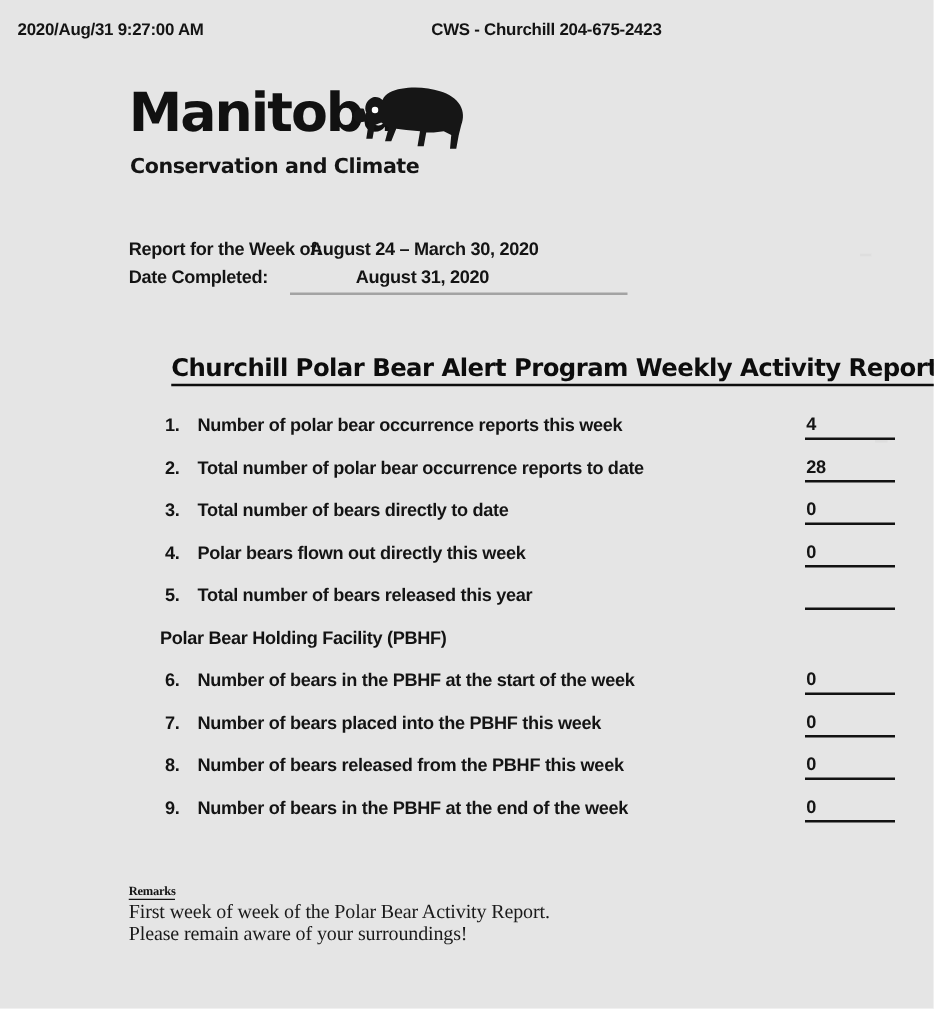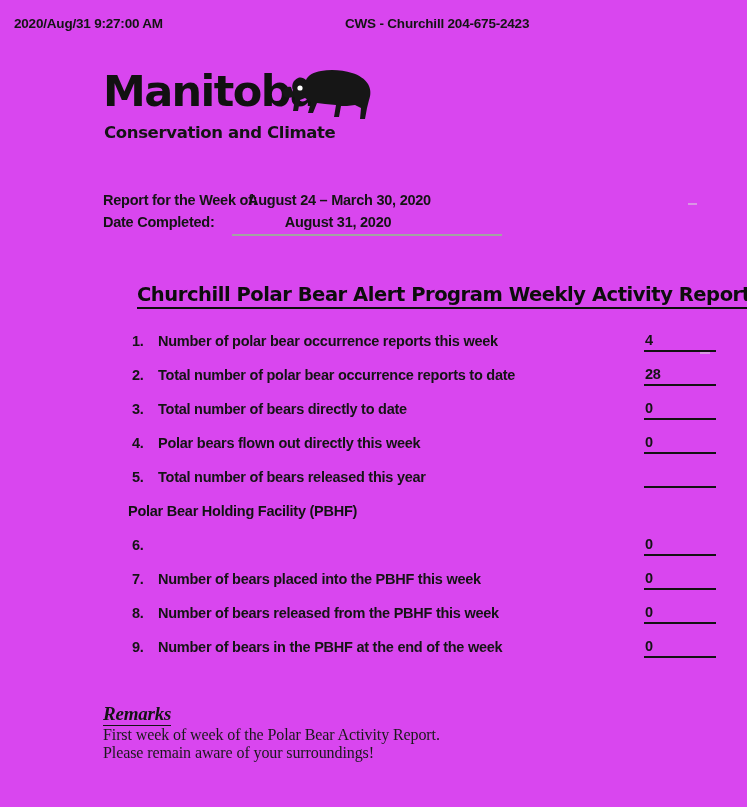--- a/index.html
+++ b/index.html
@@ -11,21 +11,21 @@
     width: 747px;
     height: 807px;
     position: relative;
     font-family: "Liberation Sans", sans-serif;
     color: #1a1a1a;
     overflow: hidden;
   }
   .page {
     position: absolute;
     inset: 0;
-    background: #d946ef;
+    background: #e5e5e5;
   }
 
   
   .meta-row {
     position: absolute;
     top: 16px;
     left: 0;
     width: 747px;
     height: 18px;
   }
@@ -199,27 +199,26 @@
 
   
   .remarks {
     position: absolute;
     left: 103px;
     top: 703px;
     width: 560px;
   }
   .remarks-title {
     display: inline-block;
-    font-size: 19px;
+    font-size: 10px;
     font-weight: 700;
     color: #141414;
     border-bottom: 1.8px solid #141414;
     letter-spacing: -0.2px;
     font-family: "Liberation Serif", serif;
-    font-style: italic;
   }
   .remark-line {
     font-size: 16px;
     color: #1a1a1a;
     letter-spacing: -0.1px;
     white-space: nowrap;
     font-family: "Liberation Serif", serif;
   }
 
   
@@ -294,20 +293,21 @@
       <span class="item-text">Total number of bears released this year</span>
       <span class="item-answer"></span>
     </div>
 
     <div class="section-head">
       <span class="section-head-text">Polar Bear Holding Facility (PBHF)</span>
     </div>
 
     <div class="item-row">
       <span class="item-num">6.</span>
+      <span class="item-text">Number of bears in the PBHF at the start of the week</span>
       <span class="item-answer">0</span>
     </div>
 
     <div class="item-row">
       <span class="item-num">7.</span>
       <span class="item-text">Number of bears placed into the PBHF this week</span>
       <span class="item-answer">0</span>
     </div>
 
     <div class="item-row">

